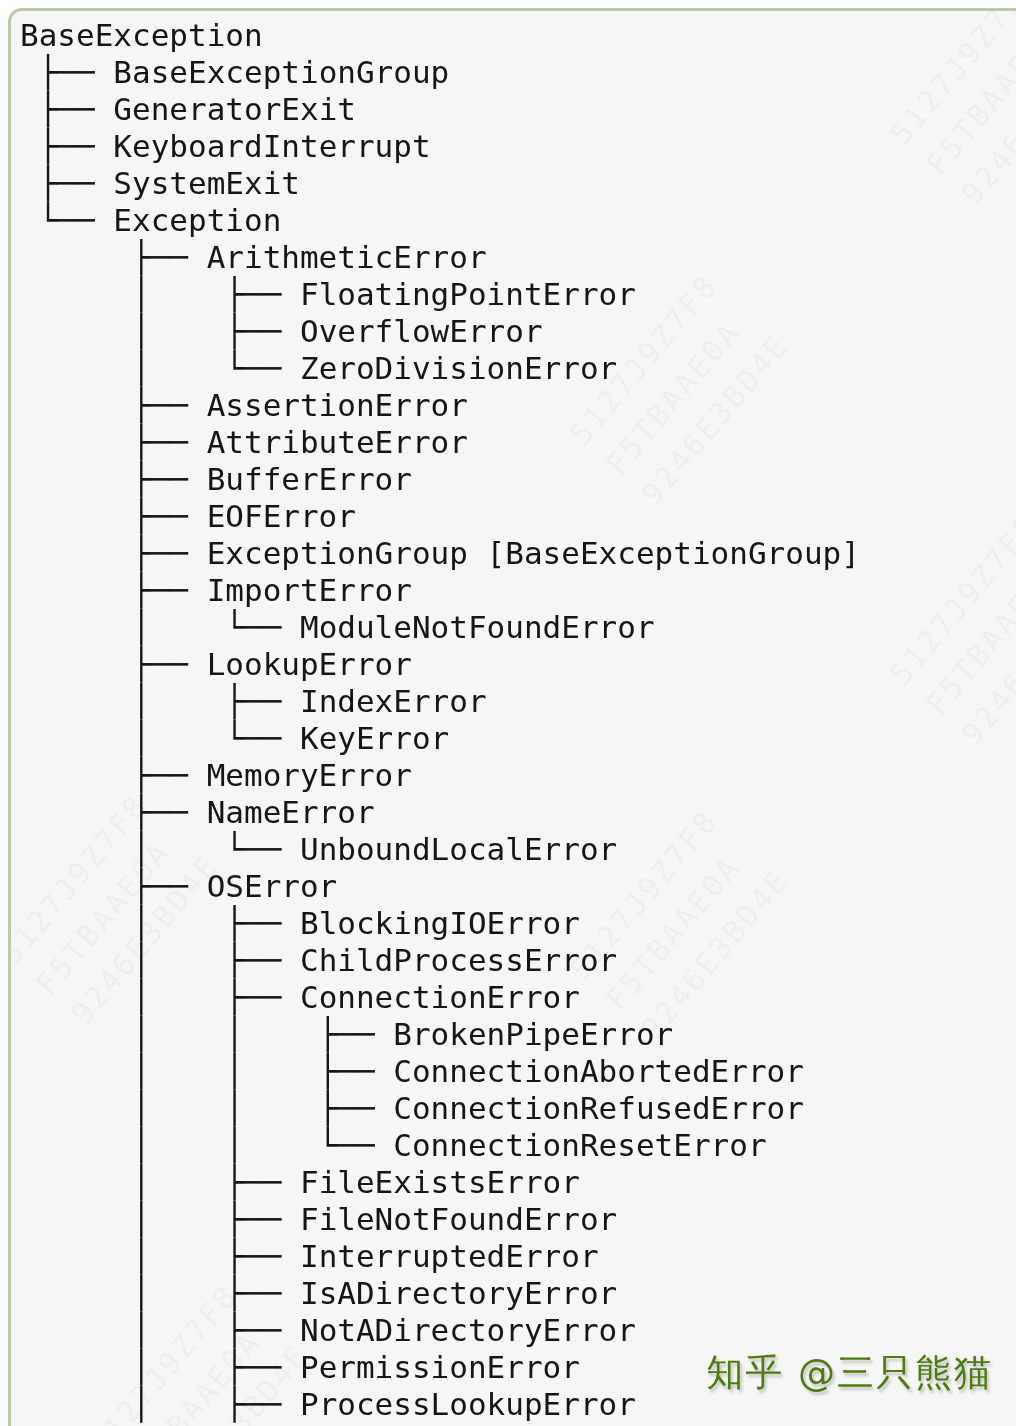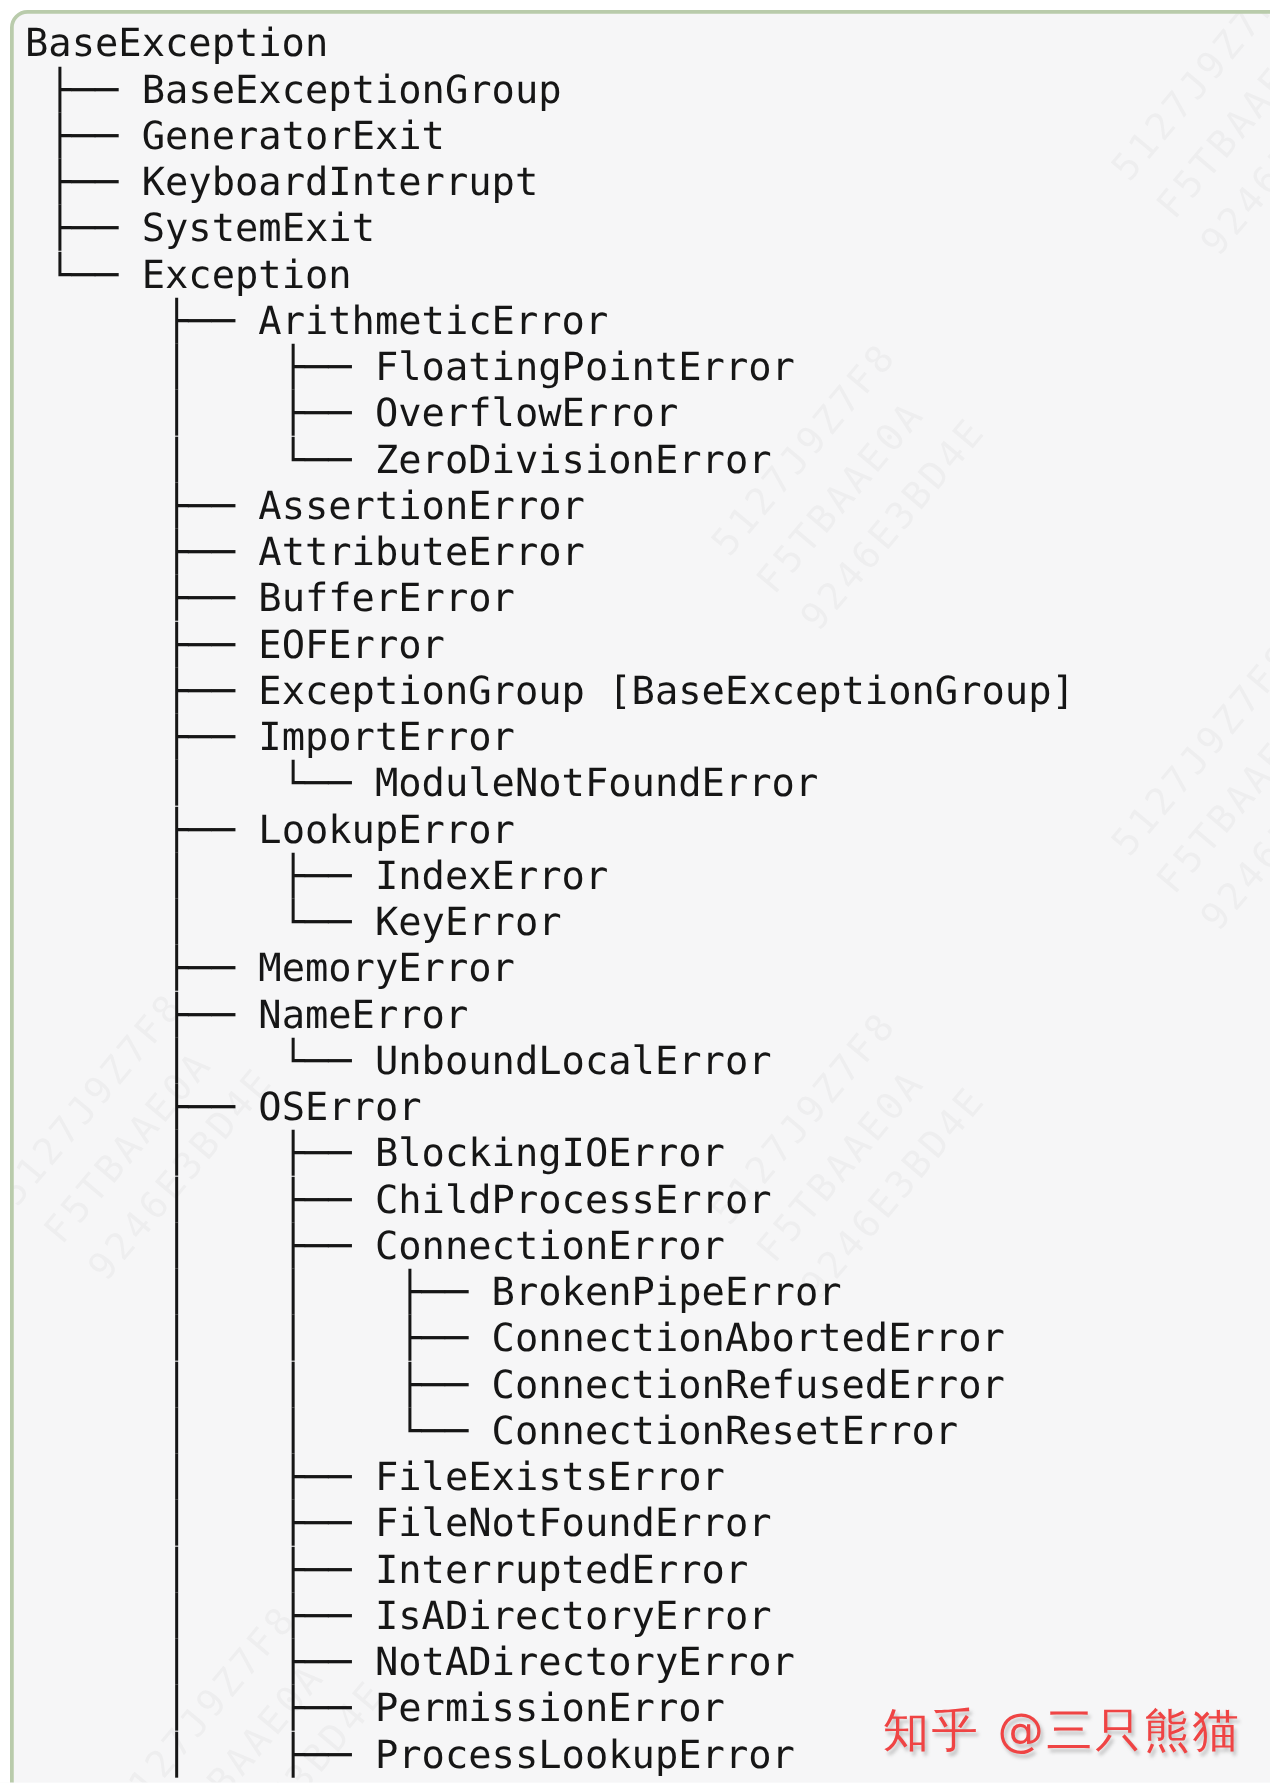--- a/index.html
+++ b/index.html
@@ -52,25 +52,25 @@
     letter-spacing: 3px;
     color: rgba(110, 110, 110, 0.055);
     white-space: pre;
     pointer-events: none;
   }
   
   .zhihu-wm {
     position: absolute;
     z-index: 3;
     right: 23px;
-    bottom: 16px;
+    bottom: 28px;
     font-family: "DejaVu Sans", "Liberation Sans", sans-serif;
     font-size: 37px;
     letter-spacing: 2px;
-    color: #ef4444;
+    color: #4d7c0f;
     text-shadow: 2px 3px 3px rgba(110, 110, 110, 0.40);
     pointer-events: none;
   }
 </style>
 </head>
 <body>
 
 <div class="stage">
   <div class="panel">
     <div id="wm-layer">

